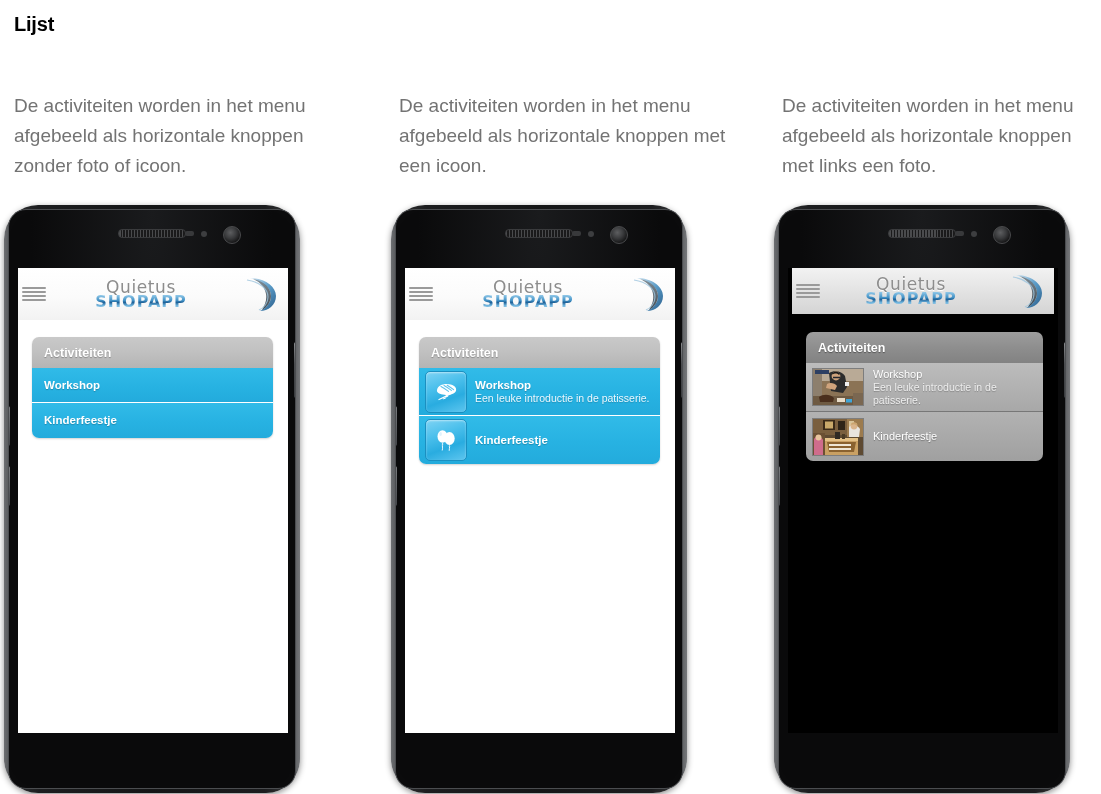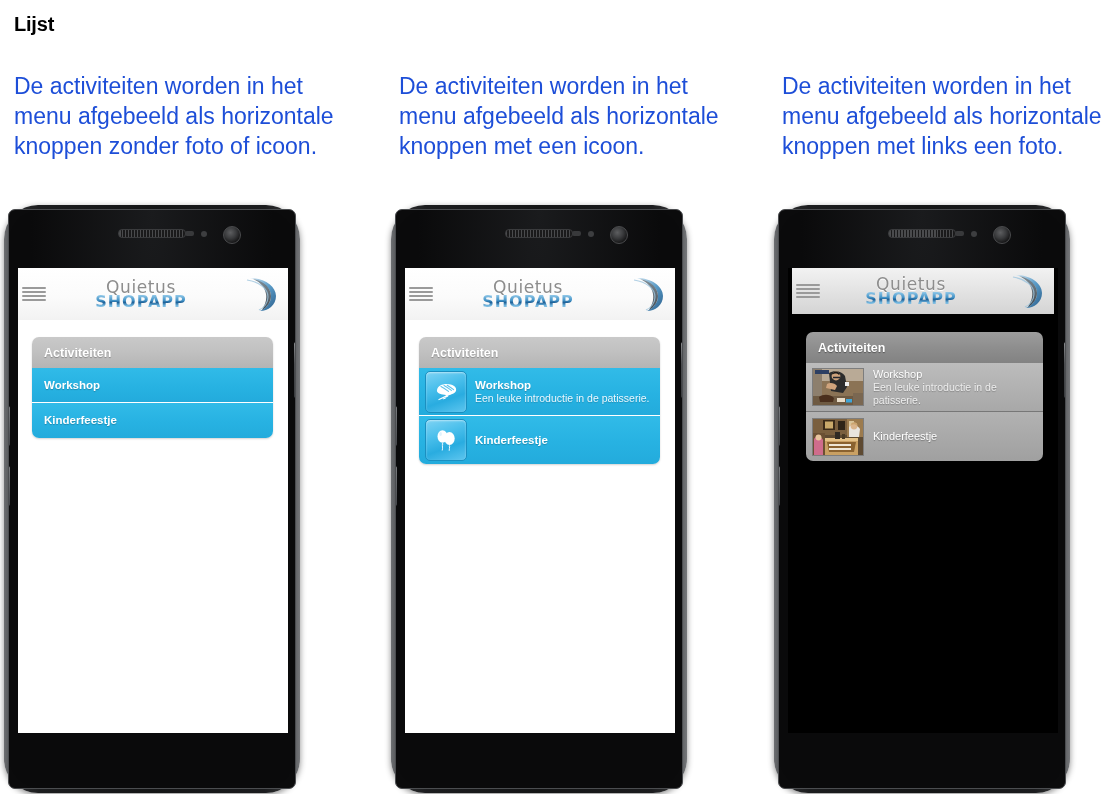--- a/index.html
+++ b/index.html
@@ -17,42 +17,43 @@
   .col-3{width:331px;}
 
   .col-title{
     position:absolute;
     font-size:20px;font-weight:bold;color:#000;
     letter-spacing:-0.2px;
     white-space:nowrap;
   }
   .col-desc{
     position:absolute;
-    font-size:23px;color:#1d4ed8;line-height:30px;
+    font-size:19px;color:#737373;line-height:30px;
     white-space:pre-line;
+    margin-top:20px;
   }
   .c1 .col-title{left:14px;top:13px;}
   .c1 .col-desc{left:14px;top:71px;width:330px;}
   .c2 .col-title{left:14px;top:13px;}
   .c2 .col-desc{left:14px;top:71px;width:330px;}
   .c3 .col-title{left:12px;top:13px;}
   .c3 .col-desc{left:12px;top:71px;width:320px;}
 
   
   .phone{
     position:absolute;
     width:296px;height:588px;
     border-radius:34px;
     background:linear-gradient(90deg,#6e7073 0%,#2a2b2d 5%,#1c1d1f 12%,#141516 50%,#1b1c1e 88%,#303133 95%,#76787b 100%);
     box-shadow:0 2px 6px rgba(0,0,0,.45);
     overflow:visible;
   }
   .phone-inner{
     position:absolute;left:4px;top:4px;right:4px;bottom:4px;
-    border-radius:7px;
+    border-radius:18px;
     background:#0b0b0c;
     border:1px solid #4b4d50;
     overflow:hidden;
   }
   .phone-glass{
     position:absolute;left:0;top:0;right:0;bottom:0;
     border-radius:30px;
     background:radial-gradient(ellipse at 50% 0%, #1a1b1d 0%, #0a0a0b 60%);
   }
   

